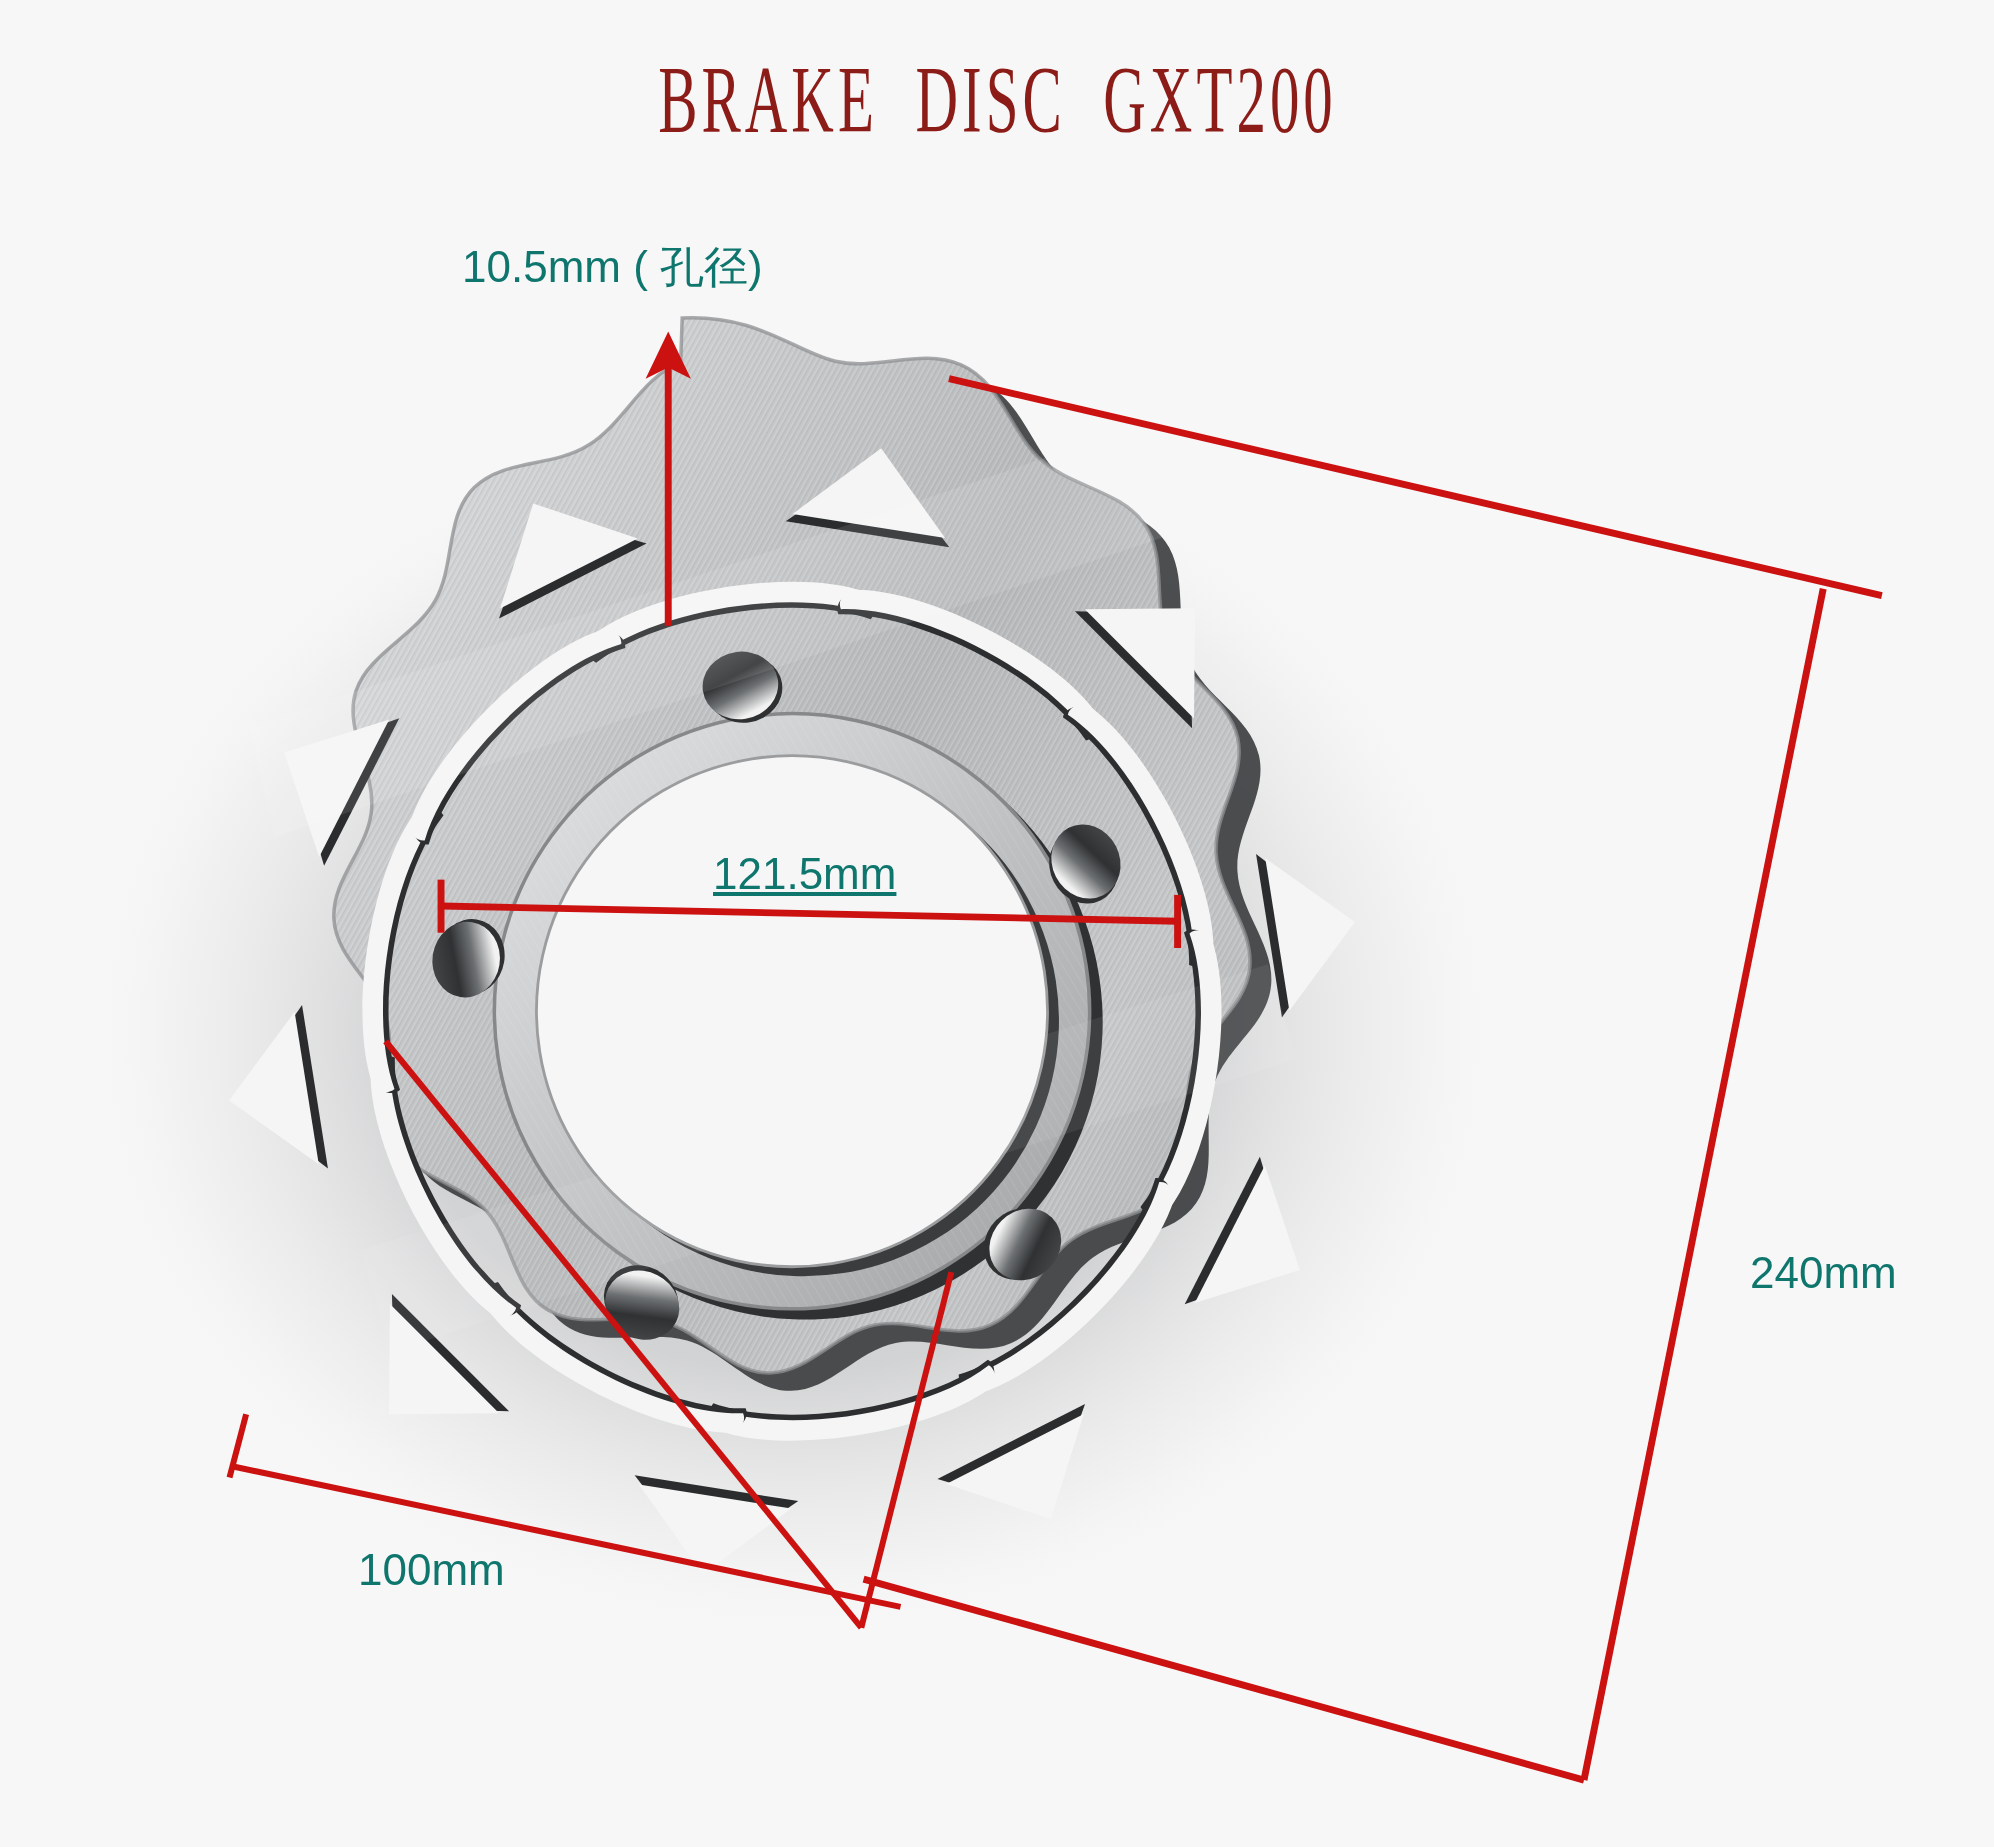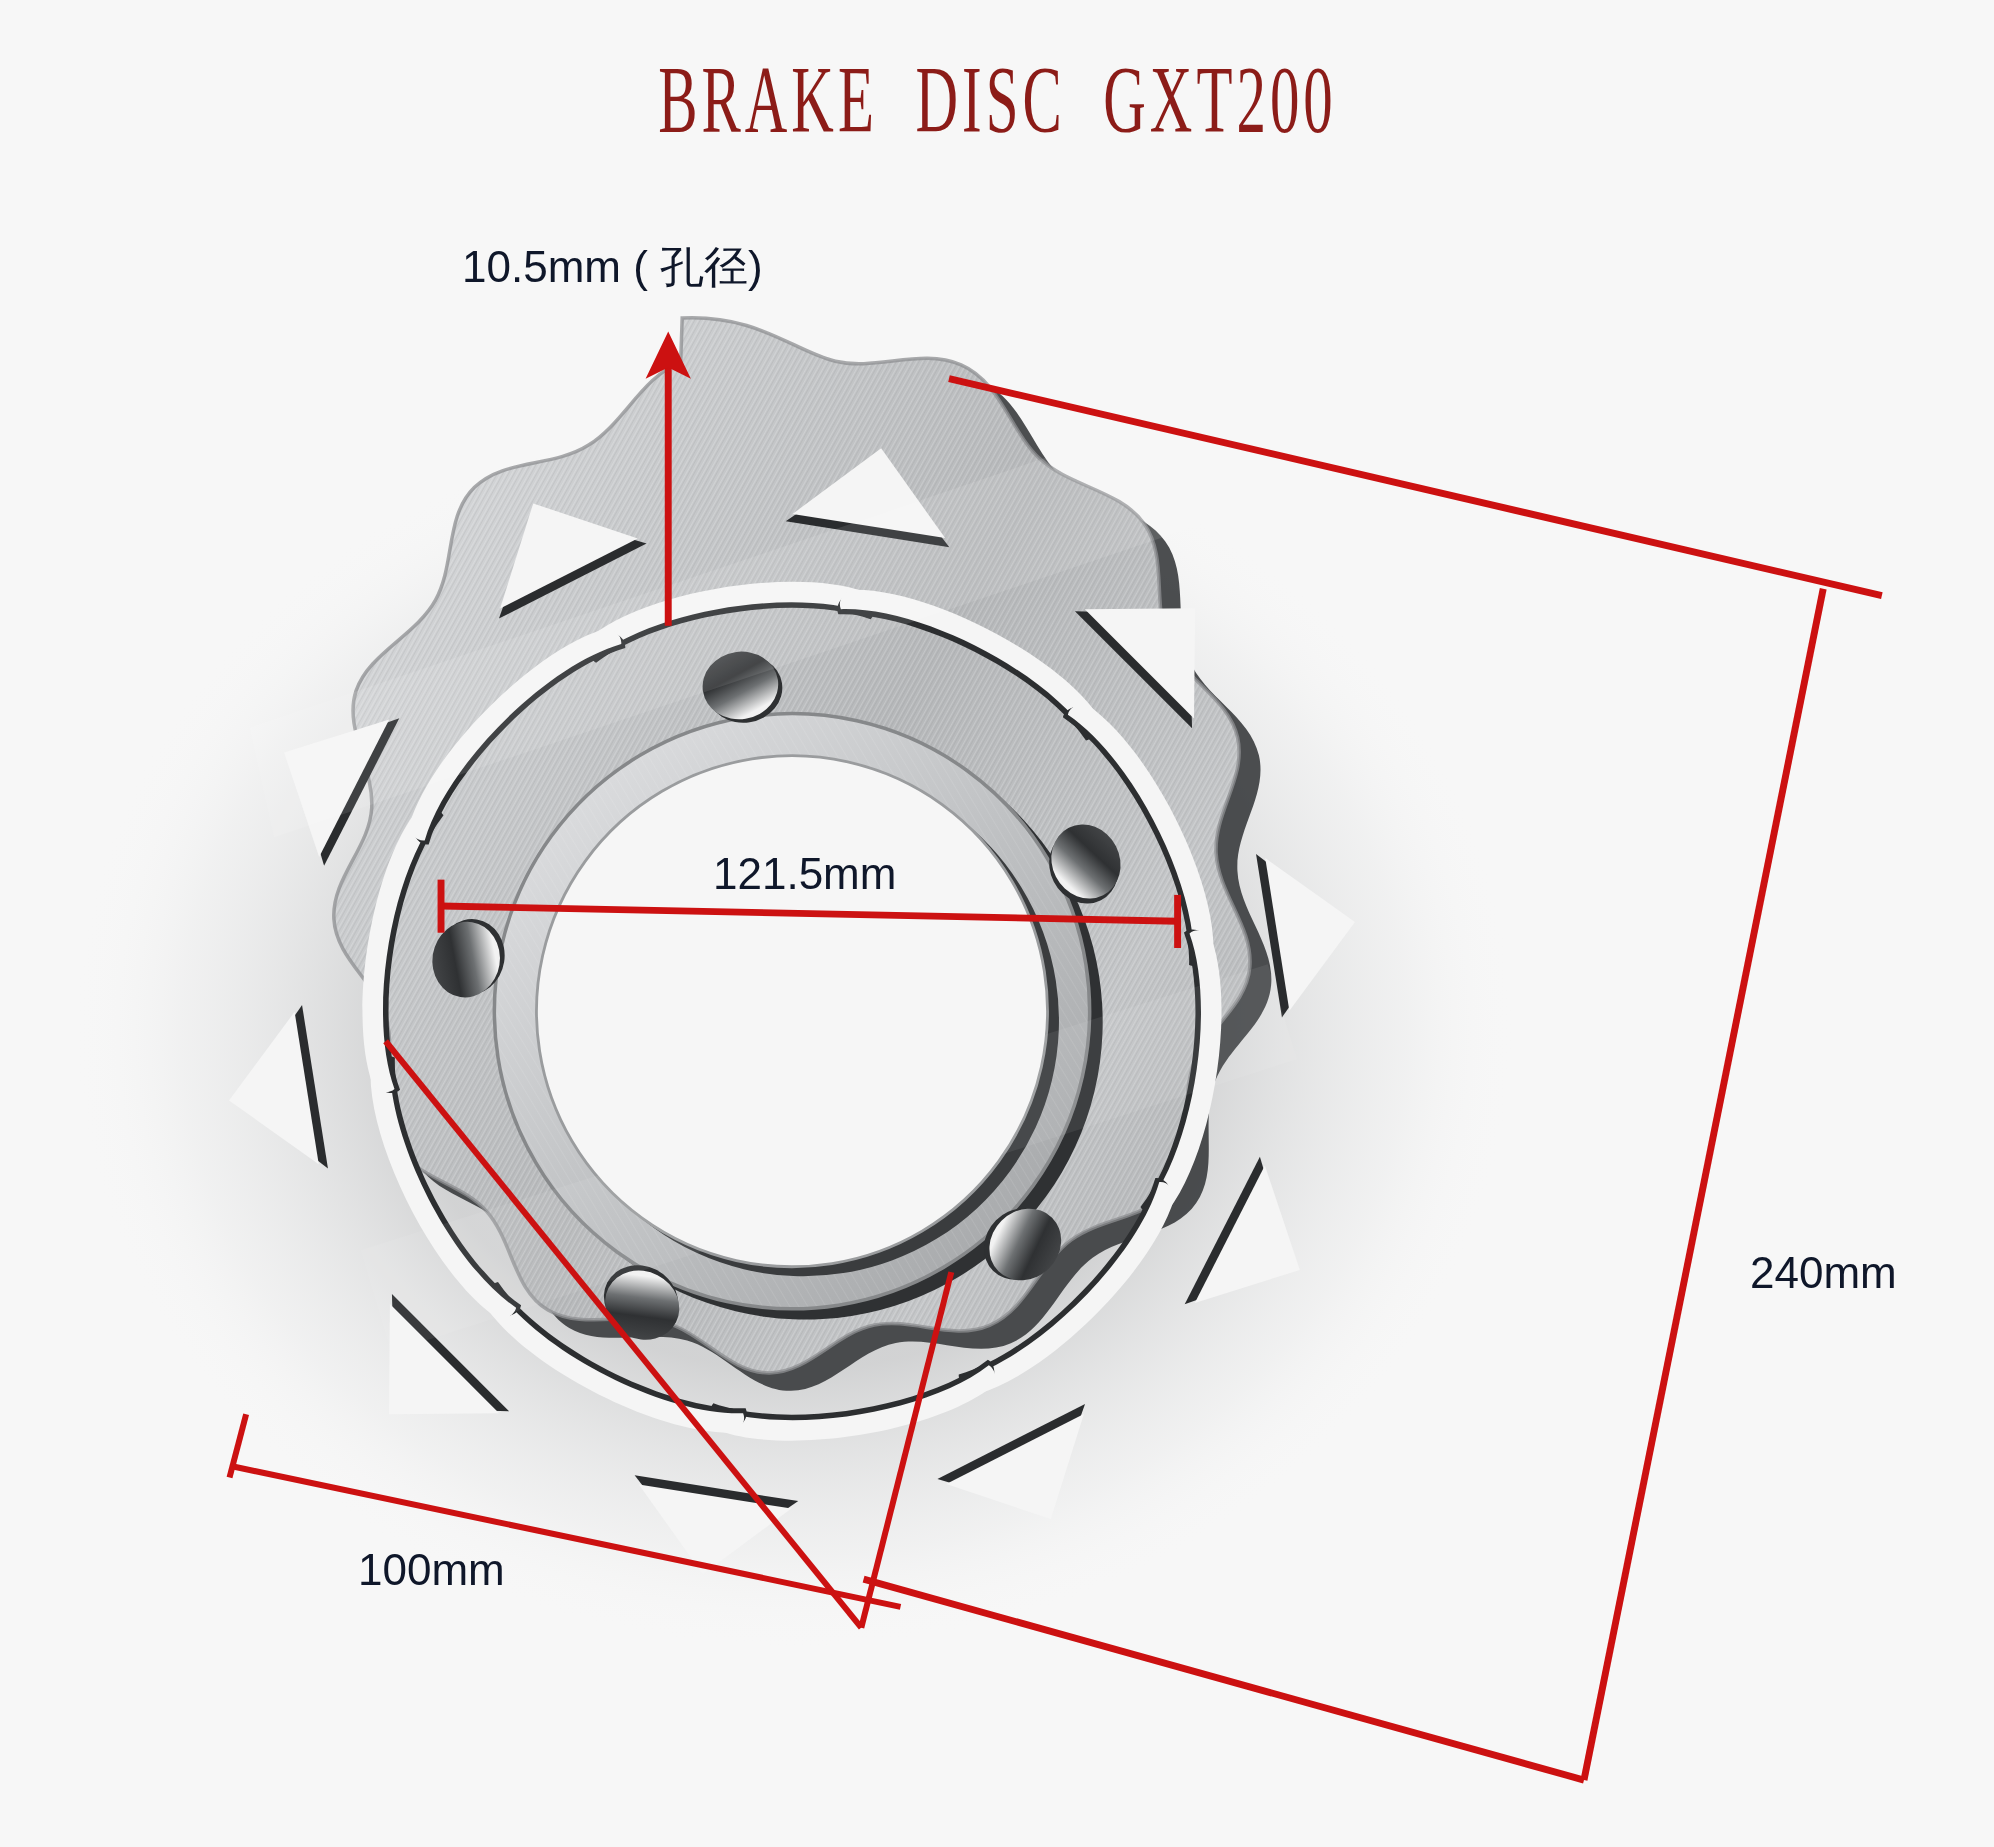--- a/index.html
+++ b/index.html
@@ -24,29 +24,29 @@
     color:#8c1c18;
     transform:scaleX(0.62);
     transform-origin:50% 0;
     white-space:pre;
     user-select:none;
   }
 
   
   .lbl{
     position:absolute;
-    color:#0f172a;
+    color:#0f766e;
     font-size:44px;
     line-height:1;
     white-space:pre;
     user-select:none;
     font-family:"Liberation Sans","DejaVu Sans",sans-serif;
   }
   .lbl-hole{left:462px;top:245px;}
-  .lbl-bore{left:713px;top:852px;}
+  .lbl-bore{left:713px;top:852px;text-decoration:underline;}
   .lbl-od  {left:1750px;top:1251px;}
   .lbl-bolt{left:358px;top:1548px;}
 
   
   svg.layer{position:absolute;left:0;top:0;width:1995px;height:1847px;overflow:visible;}
   .ann{fill:none;stroke:#cc1111;stroke-width:15;stroke-linecap:butt;}
   .ann-thin{fill:none;stroke:#cc1111;stroke-width:13;stroke-linecap:butt;}
   .ann-arrow{fill:#cc1111;}
 </style>
 </head>

